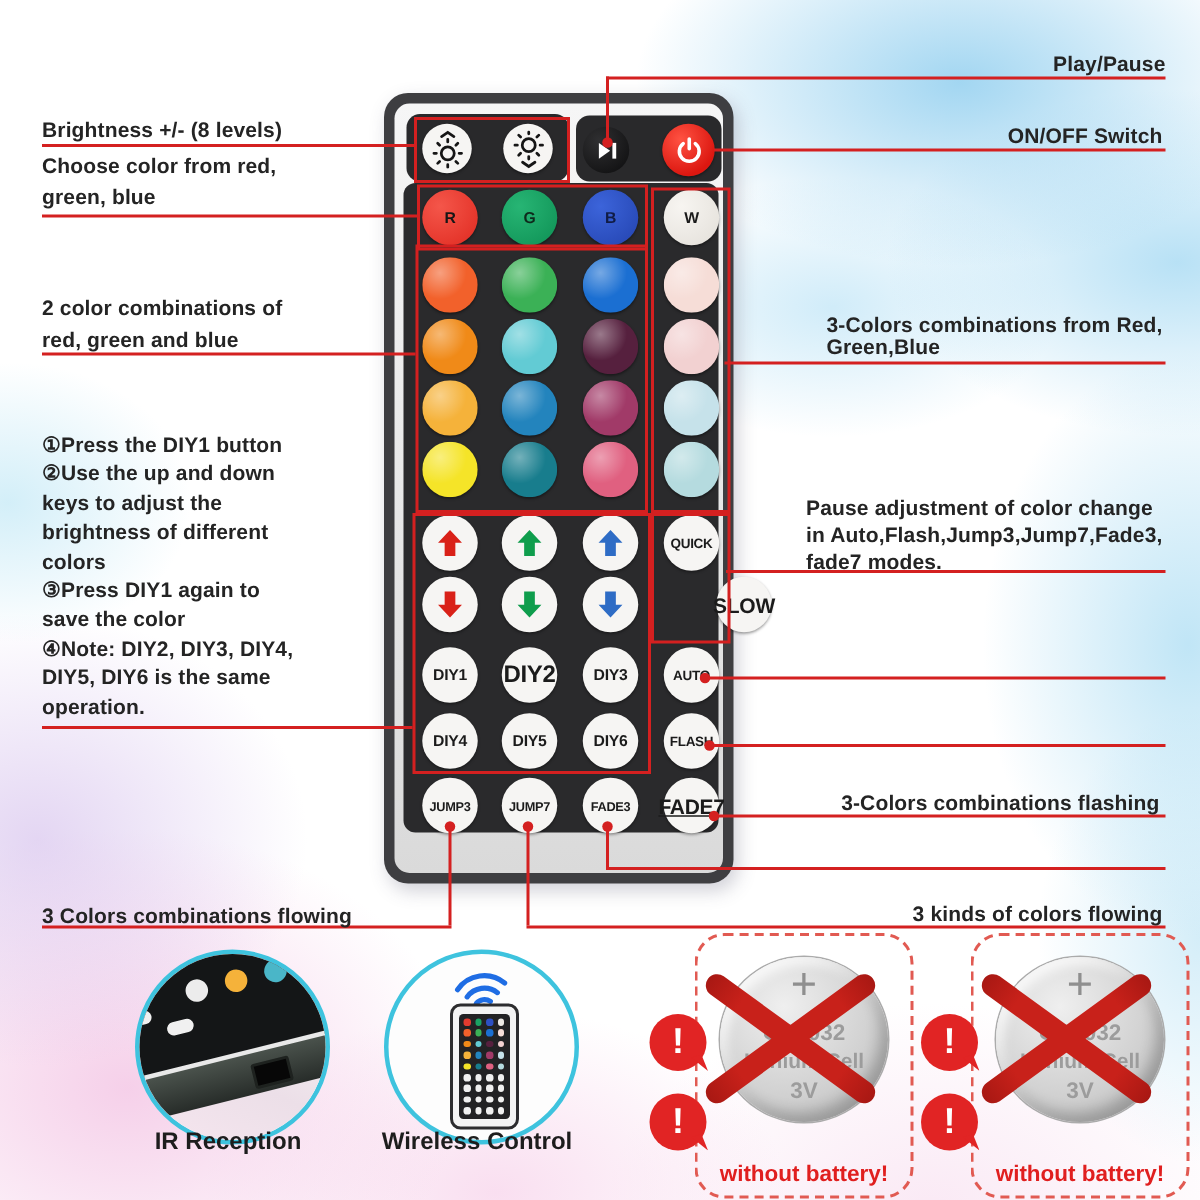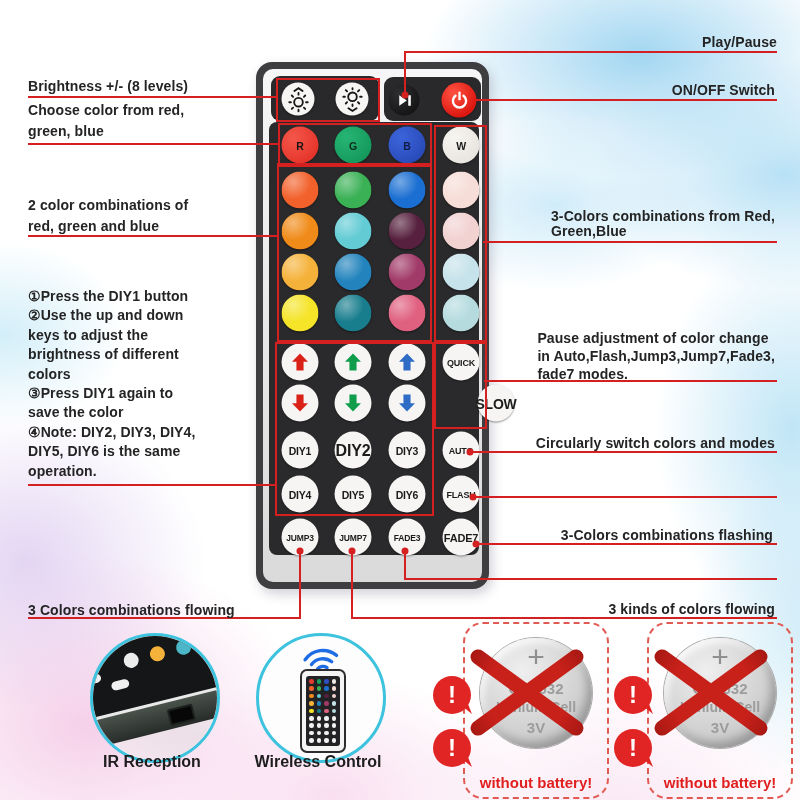--- a/index.html
+++ b/index.html
@@ -166,21 +166,21 @@
       <div class="key" style="left: 353px; top: 450px; font-size: 16px;">DIY2</div>
       <div class="key" style="left: 407px; top: 450px; font-size: 10.5px;">DIY3</div>
       <div class="key" style="left: 461px; top: 450px; font-size: 9px;">AUTO</div>
       <div class="key" style="left: 300px; top: 494px; font-size: 10.5px;">DIY4</div>
       <div class="key" style="left: 353px; top: 494px; font-size: 10.5px;">DIY5</div>
       <div class="key" style="left: 407px; top: 494px; font-size: 10.5px;">DIY6</div>
       <div class="key" style="left: 461px; top: 494px; font-size: 9px;">FLASH</div>
       <div class="key" style="left: 300px; top: 537px; font-size: 8.5px;">JUMP3</div>
       <div class="key" style="left: 353px; top: 537px; font-size: 8.5px;">JUMP7</div>
       <div class="key" style="left: 407px; top: 537px; font-size: 8.5px;">FADE3</div>
-      <div class="key" style="left: 461px; top: 537px; font-size: 11px;">FADE7</div>
+      <div class="key" style="left: 461px; top: 537px; font-size: 14px; text-decoration: underline;">FADE7</div>
     </div>
 
   <div class="rbox" style="left:276px;top:78px;width:100px;height:40px;"></div>
   <div class="rbox" style="left:278px;top:123px;width:150px;height:40px;"></div>
   <div class="rbox" style="left:277px;top:163px;width:151px;height:175px;"></div>
   <div class="rbox" style="left:434px;top:125px;width:49px;height:213px;"></div>
   <div class="rbox" style="left:434px;top:342px;width:49px;height:83px;"></div>
   <div class="rbox" style="left:275px;top:342px;width:155px;height:170px;"></div>
 
   <div class="rline" style="left:404px;top:51px;width:373px;"></div>
@@ -225,21 +225,20 @@
 brightness of different
 colors
 ③Press DIY1 again to
 save the color
 ④Note: DIY2, DIY3, DIY4,
 DIY5, DIY6 is the same
 operation.</div>
   <div class="lbl" style="right:25px;top:329px;line-height:18px;">Pause adjustment of color change
 in Auto,Flash,Jump3,Jump7,Fade3,
 fade7 modes.</div>
-  <div class="lbl" style="right:25px;top:434px;">Circularly switch colors and modes</div>
   <div class="lbl" style="right:27px;top:526px;">3-Colors combinations flashing</div>
   <div class="lbl" style="right:25px;top:600px;">3 kinds of colors flowing</div>
   <div class="lbl" style="left:28px;top:601px;">3 Colors combinations flowing</div>
 
   <div class="photo-circle" style="left:90px;top:633px;">
     <div class="ir-bg"></div>
     <div class="ir-device">
       <div class="ir-face" id="ir-face">
         <div class="ir-pill" style="left:8px;top:74px;"></div>
         <div class="ir-pill" style="left:34px;top:86px;"></div>

